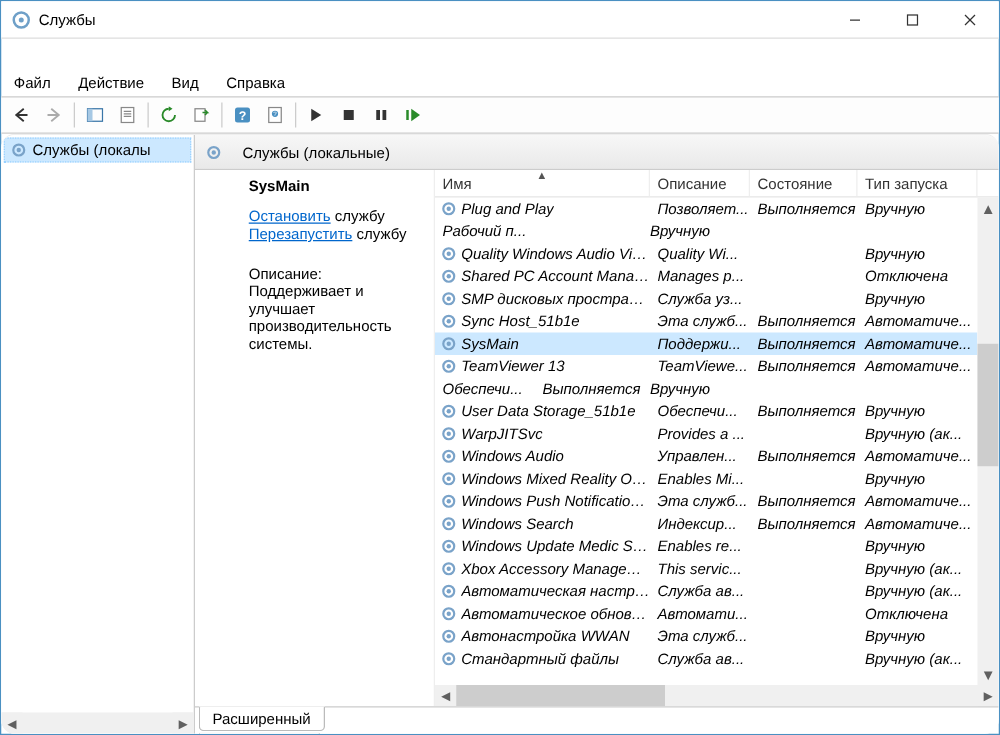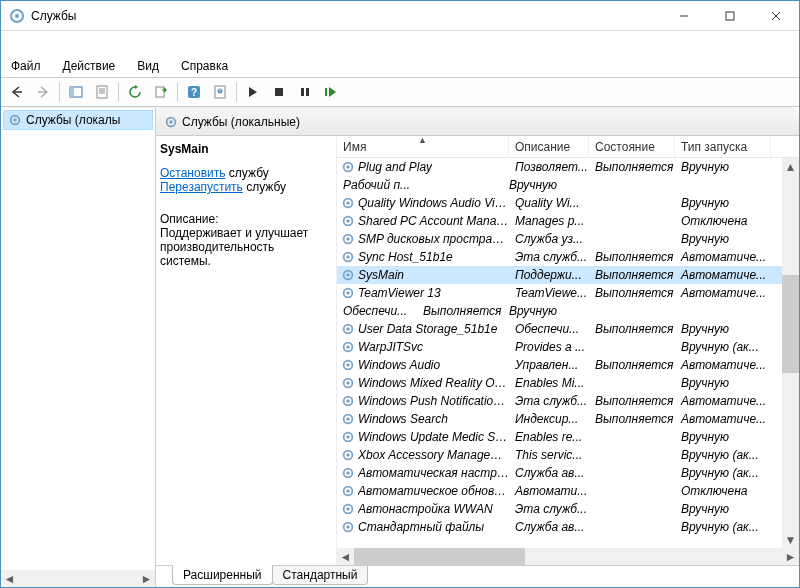--- a/index.html
+++ b/index.html
@@ -17,22 +17,22 @@
   .toolbar { height:30px; border-top:1px solid #ccc; border-bottom:1px solid #ccc; display:flex; align-items:center; padding:0 4px; gap:2px; background:#fdfdfd; }
   .tbtn { width:24px; height:24px; display:flex; align-items:center; justify-content:center; border:1px solid transparent; }
   .tsep { width:1px; height:20px; background:#ccc; margin:0 2px; }
   
   .body { flex:1; display:flex; overflow:hidden; border-top:1px solid #eee; background:#fff;border-radius:11px;}
   .tree { width:155px; border-right:1px solid #ccc; background:#fff; padding:2px; overflow:hidden; position:relative;}
   .tree-item { display:flex; align-items:center; gap:4px; padding:2px 4px; background:#cce8ff; border:1px dotted #99d1ff; }
   .tree-scroll { position:absolute; bottom:0; left:0; right:0; height:17px; background:#f0f0f0; display:flex; align-items:center; justify-content:space-between;}
   .tree-scroll .arrow { width:17px; height:17px; display:flex; align-items:center; justify-content:center; background:#f0f0f0; color:#606060;}
   .main { flex:1; display:flex; flex-direction:column; overflow:hidden; }
-  .header-bar { height:28px; background:linear-gradient(#f7f7f7,#e9e9e9); border-bottom:1px solid #ccc; display:flex; align-items:center; padding:0 8px; gap:4px; }
-  .content { flex:1; display:flex; overflow:hidden; }
+  .header-bar { height:28px; background:linear-gradient(#f7f7f7,#e9e9e9); border-bottom:1px solid #ccc; display:flex; align-items:center; padding:0 8px; gap:16px; }
+  .content { flex:1; display:flex; overflow:hidden;margin-left:39px; }
   .detail { width:180px; padding:6px 8px 6px 4px; font-size:12px; }
   .detail h3 { margin:0 0 10px; font-size:12px; font-weight:bold; }
   .detail a { color:#0066cc; text-decoration:underline; }
   .detail .desc-label { margin-top:18px; }
   .listwrap { flex:1; display:flex; flex-direction:column; border-left:1px solid #eee;}
   .colheaders { height:22px; display:flex; background:#fff; border-bottom:1px solid #e5e5e5;}
   .colheaders .col { display:flex; align-items:center; padding:0 6px; border-right:1px solid #eee; font-size:12px; color:#333; position:relative;}
   .col.name { width:172px; }
   .col.desc { width:80px; }
   .col.state { width:86px; }
@@ -48,21 +48,21 @@
   .hscroll { height:17px; background:#f0f0f0; display:flex; align-items:center;}
   .hscroll .track { flex:1; height:17px; background:#f0f0f0; position:relative;}
   .hscroll .thumb { position:absolute; left:0; top:0; bottom:0; width:40%; background:#cdcdcd;}
   .hscroll .arrow { width:17px; height:17px; display:flex; align-items:center; justify-content:center; color:#606060;}
   .vscroll { width:17px; background:#f0f0f0; position:relative;}
   .vscroll .thumb { position:absolute; left:0; right:0; top:30%; height:25%; background:#cdcdcd;}
   .vscroll .arrow { position:absolute; left:0; right:0; height:17px; display:flex; align-items:center; justify-content:center; color:#606060;}
   .vscroll .arrow.up { top:0; }
   .vscroll .arrow.down { bottom:0; }
   
-  .tabs { height:22px; border-top:1px solid #ccc; display:flex; align-items:flex-start; background:#fff; padding-left:16px;}
+  .tabs { height:22px; border-top:1px solid #ccc; display:flex; align-items:flex-start; background:#fff; padding-left:3px;flex-direction:column;}
   .tab { padding:2px 10px; font-size:12px; border:1px solid #bbb; border-top:none; border-top-left-radius:0; border-top-right-radius:0; border-bottom-left-radius:4px; border-bottom-right-radius:4px; background:#f6f6f6; margin-right:-1px;}
   .tab.active { background:#fff; border-top:1px solid #fff; position:relative; top:-1px;}
   
   .gear { width:14px; height:14px; flex-shrink:0; }
   .gear circle.outer { fill:none; stroke:#7aa3c9; stroke-width:2;}
   .gear circle.inner { fill:#7aa3c9;}
   svg { display:block; }
   .clip { overflow:hidden; text-overflow:ellipsis; white-space:nowrap; }
 </style>
 </head>

